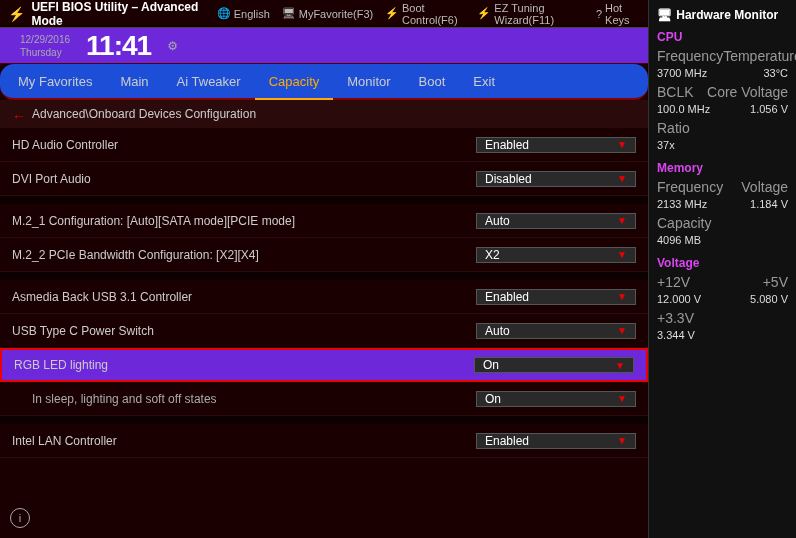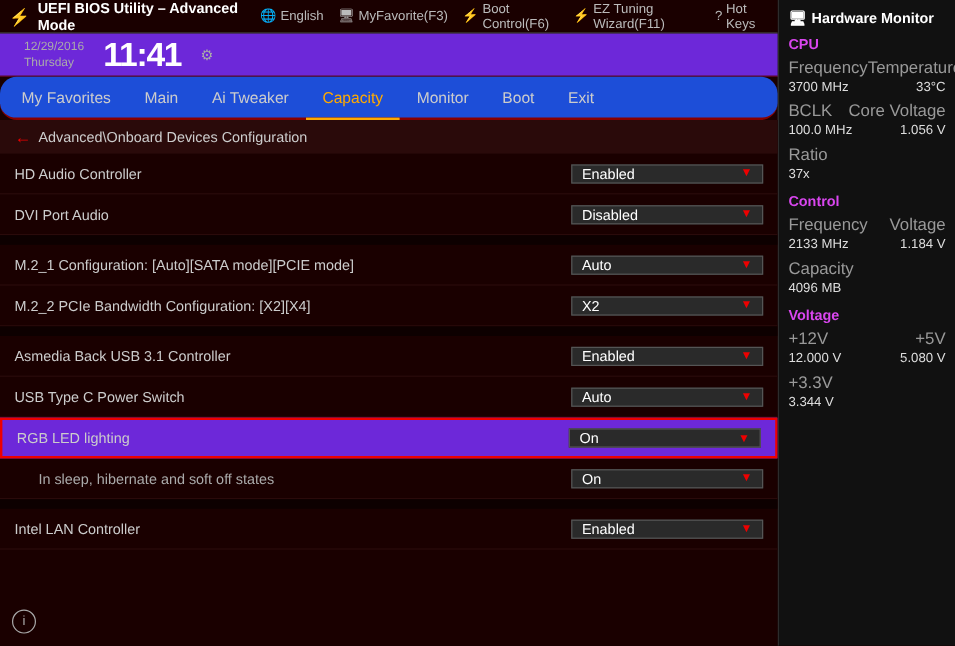--- a/index.html
+++ b/index.html
@@ -273,21 +273,21 @@
     <span class="hw-big-value">100.0 MHz</span>
     <span class="hw-big-value">1.056 V</span>
   </div>
   <div class="hw-row">
     <span class="hw-label">Ratio</span>
   </div>
   <div class="hw-row">
     <span class="hw-big-value">37x</span>
   </div>
 
-  <div class="hw-section-title">Control</div>
+  <div class="hw-section-title">Memory</div>
   <div class="hw-row">
     <span class="hw-label">Frequency</span>
     <span class="hw-label">Voltage</span>
   </div>
   <div class="hw-row">
     <span class="hw-big-value">2133 MHz</span>
     <span class="hw-big-value">1.184 V</span>
   </div>
   <div class="hw-row">
     <span class="hw-label">Capacity</span>
@@ -412,21 +412,21 @@
 
     <div class="setting-row highlighted">
       <span class="setting-label">RGB LED lighting</span>
       <div class="dropdown">
         <span>On</span>
         <span class="dropdown-arrow">▼</span>
       </div>
     </div>
 
     <div class="setting-row">
-      <span class="setting-label indented">In sleep, hibernate and soft off states</span>
+      <span class="setting-label indented">In sleep, lighting and soft off states</span>
       <div class="dropdown">
         <span>On</span>
         <span class="dropdown-arrow">▼</span>
       </div>
     </div>
 
     <div class="setting-divider"></div>
 
     <div class="setting-row">
       <span class="setting-label">Intel LAN Controller</span>

